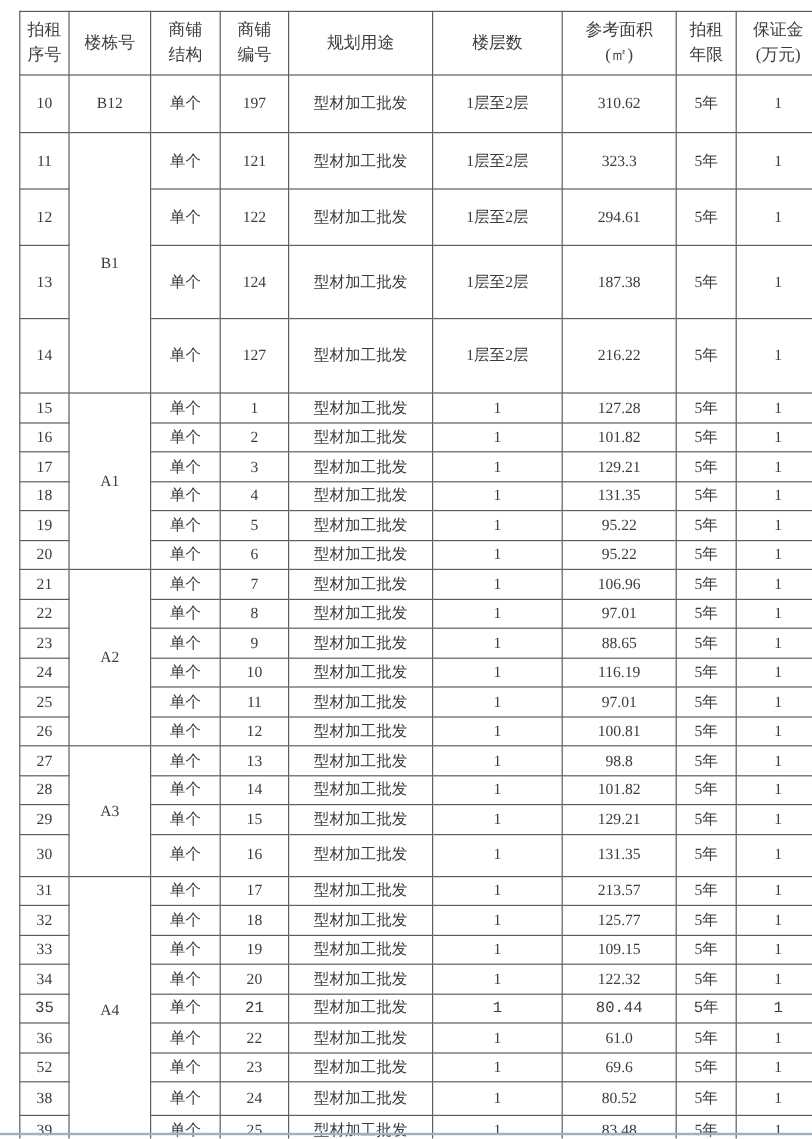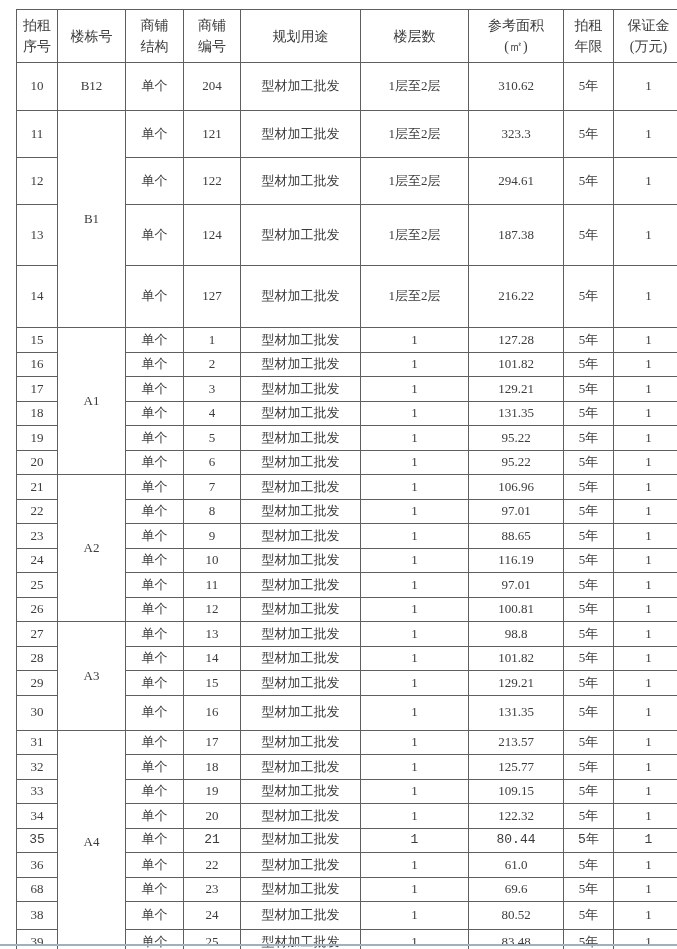--- a/index.html
+++ b/index.html
@@ -105,21 +105,21 @@
             <span class="hline">保证金</span>
             <span class="hline">(万元)</span>
           </th>
         </tr>
       </thead>
     <tbody>
         <tr style="height: 48px;">
           <td>10</td>
           <td>B12</td>
           <td>单个</td>
-          <td>204</td>
+          <td>197</td>
           <td>型材加工批发</td>
           <td>1层至2层</td>
           <td>310.62</td>
           <td>5年</td>
           <td>1</td>
         </tr>
         <tr style="height: 47px;">
           <td>11</td>
           <td rowspan="4">B1</td>
           <td>单个</td>
@@ -378,21 +378,21 @@
           <td>36</td>
           <td>单个</td>
           <td>22</td>
           <td>型材加工批发</td>
           <td>1</td>
           <td>61.0</td>
           <td>5年</td>
           <td>1</td>
         </tr>
         <tr style="height: 24.5px;">
-          <td>68</td>
+          <td>52</td>
           <td>单个</td>
           <td>23</td>
           <td>型材加工批发</td>
           <td>1</td>
           <td>69.6</td>
           <td>5年</td>
           <td>1</td>
         </tr>
         <tr style="height: 28px;">
           <td>38</td>

